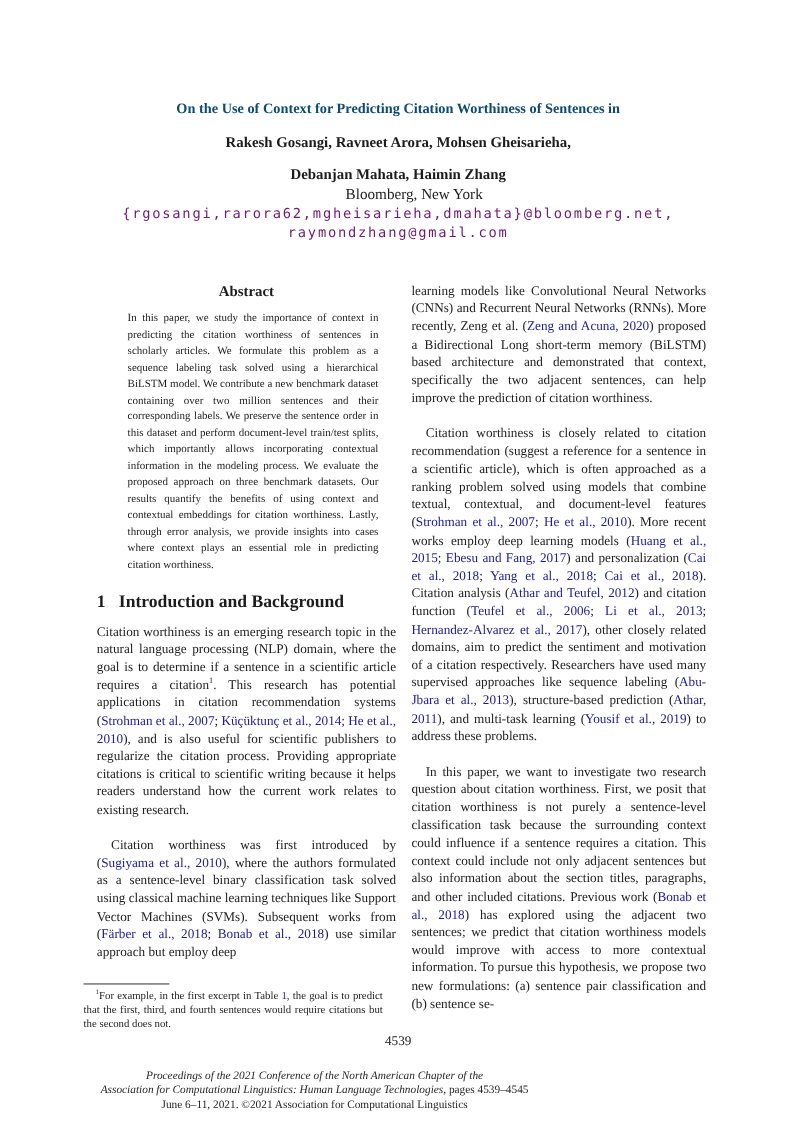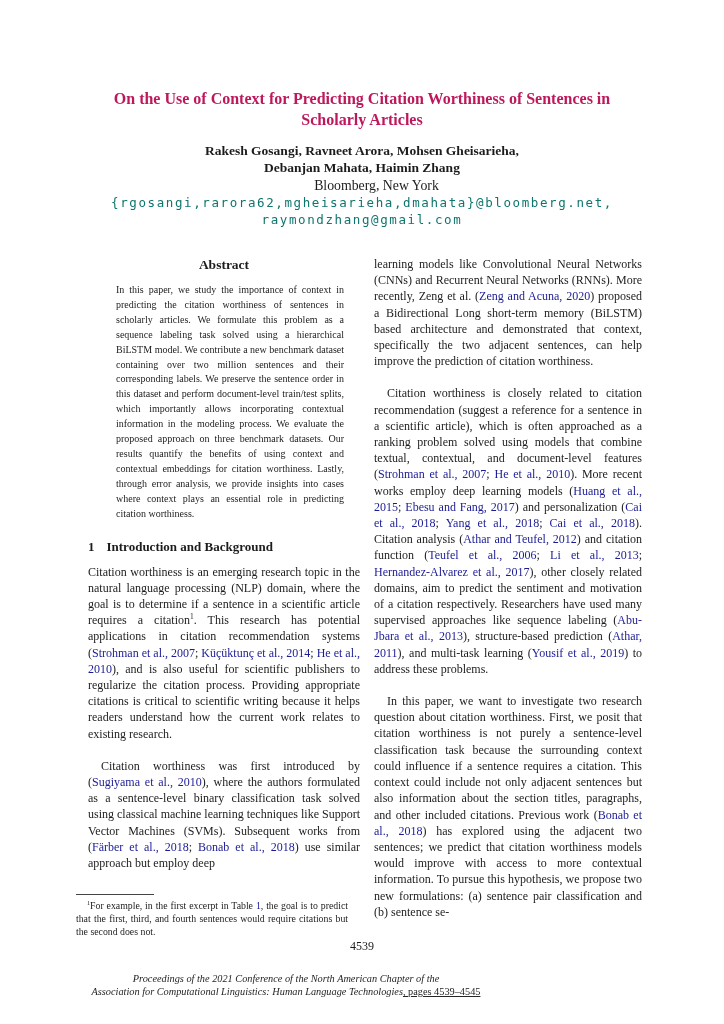--- a/index.html
+++ b/index.html
@@ -5,65 +5,64 @@
   :root { --cite-color:#1b1b94; }
   * { margin:0; padding:0; box-sizing:border-box; }
   html,body { background:#ffffff; }
   body {
     width:724px; height:1024px; position:relative; overflow:hidden;
     font-family:"Liberation Serif", serif; color:#1c1c1c;
     -webkit-font-smoothing:antialiased;
   }
   .titleblock { position:absolute; top:88px; left:0; width:724px; text-align:center; }
   .title-line {
-    font-size:16px; font-weight:bold; line-height:21px; color:#be185d;
+    font-size:13px; font-weight:bold; line-height:21px; color:#0c4a6e;
   }
-  .authors { font-size:13.5px; font-weight:bold; line-height:16.5px; margin-top:0; }
+  .authors { font-size:13.5px; font-weight:bold; line-height:16.5px; margin-top:12px; }
   .authors.first { margin-top:13px; }
   .affil { font-size:13.8px; line-height:17px; margin-top:1px;padding-left:29px; }
   .email {
     font-family:"DejaVu Sans Mono", monospace; font-size:12.5px; letter-spacing:1.6px;
-    color:#0f766e; line-height:15.5px; margin-top:1px;
+    color:#701a75; line-height:15.5px; margin-top:1px;
   }
   .col { position:absolute; text-align:justify; overflow:hidden; }
   .col-left  { left:88px;  top:255px; width:272px; height:640px; }
   .col-right { left:374px; top:256px; width:268px; height:686px; }
   .abs-head { text-align:center; font-weight:bold; font-size:13.5px; margin:2px 0 10px 0; }
   .abs-text {
     margin:0 16px 0 28px; font-size:10px; line-height:14.9px; text-align:justify;
     hyphens:auto; -webkit-hyphens:auto;
   }
-  .sec-head { font-size:13px; font-weight:bold; margin:17px 0 9px 0; text-align:left; }
+  .sec-head { font-size:16px; font-weight:bold; margin:17px 0 9px 0; text-align:left; }
   .sec-num { display:inline-block; margin-right:12px; }
   .body-p {
     font-size:12px; line-height:16.2px; text-align:justify; text-indent:13px;
     hyphens:auto; -webkit-hyphens:auto; margin-top:16px;
   }
   .body-p.noindent { text-indent:0; margin-top:0; }
   .cite { color:var(--cite-color); }
   .sup { vertical-align:super; font-size:0.62em; line-height:0; }
   .footnote-block { position:absolute; left:76px; top:894px; width:272px; }
   .fn-rule { width:78px; border-top:1px solid #444; margin-bottom:5px; }
   .fn-text {
     font-size:9.8px; line-height:12.8px; text-align:justify; text-indent:11px;
     hyphens:auto; -webkit-hyphens:auto;
   }
   .pageno { position:absolute; top:939px; left:0; width:724px; text-align:center; font-size:12px; }
   .footer { position:absolute; top:972px; left:0; width:572px; text-align:center; color:#252525; }
   .f-line { font-size:10.3px; line-height:13.2px; font-style:italic; }
-  .f-line .rm { font-style:normal;text-decoration:underline; }
+  .f-line .rm { font-style:normal; }
 </style>
 </head>
 <body>
 
 <div class="page">
 
   <header class="titleblock">
     <div class="title-line">On the Use of Context for Predicting Citation Worthiness of Sentences in</div>
-    <div class="title-line">Scholarly Articles</div>
     <div class="authors first">Rakesh Gosangi, Ravneet Arora, Mohsen Gheisarieha,</div>
     <div class="authors">Debanjan Mahata, Haimin Zhang</div>
     <div class="affil">Bloomberg, New York</div>
     <div class="email">{rgosangi,rarora62,mgheisarieha,dmahata}@bloomberg.net,</div>
     <div class="email">raymondzhang@gmail.com</div>
   </header>
 
   <div class="col col-left">
     <div>
       <div class="abs-head">Abstract</div>
@@ -85,15 +84,16 @@
     <p class="body-p noindent"><span>learning models like Convolutional Neural Networks (CNNs) and Recurrent Neural Networks (RNNs). More recently, Zeng et al. (</span><span class="cite">Zeng and Acuna, 2020</span><span>) proposed a Bidirectional Long short-term memory (BiLSTM) based architecture and demonstrated that context, specifically the two adjacent sentences, can help improve the prediction of citation worthiness.</span></p>
     <p class="body-p"><span>Citation worthiness is closely related to citation recommendation (suggest a reference for a sentence in a scientific article), which is often approached as a ranking problem solved using models that combine textual, contextual, and document-level features (</span><span class="cite">Strohman et al., 2007</span><span>; </span><span class="cite">He et al., 2010</span><span>). More recent works employ deep learning models (</span><span class="cite">Huang et al., 2015</span><span>; </span><span class="cite">Ebesu and Fang, 2017</span><span>) and personalization (</span><span class="cite">Cai et al., 2018</span><span>; </span><span class="cite">Yang et al., 2018</span><span>; </span><span class="cite">Cai et al., 2018</span><span>). Citation analysis (</span><span class="cite">Athar and Teufel, 2012</span><span>) and citation function (</span><span class="cite">Teufel et al., 2006</span><span>; </span><span class="cite">Li et al., 2013</span><span>; </span><span class="cite">Hernandez-Alvarez et al., 2017</span><span>), other closely related domains, aim to predict the sentiment and motivation of a citation respectively. Researchers have used many supervised approaches like sequence labeling (</span><span class="cite">Abu-Jbara et al., 2013</span><span>), structure-based prediction (</span><span class="cite">Athar, 2011</span><span>), and multi-task learning (</span><span class="cite">Yousif et al., 2019</span><span>) to address these problems.</span></p>
     <p class="body-p"><span>In this paper, we want to investigate two research question about citation worthiness. First, we posit that citation worthiness is not purely a sentence-level classification task because the surrounding context could influence if a sentence requires a citation. This context could include not only adjacent sentences but also information about the section titles, paragraphs, and other included citations. Previous work (</span><span class="cite">Bonab et al., 2018</span><span>) has explored using the adjacent two sentences; we predict that citation worthiness models would improve with access to more contextual information. To pursue this hypothesis, we propose two new formulations: (a) sentence pair classification and (b) sentence se-</span></p>
   </div>
 
   <div class="pageno">4539</div>
 
   <footer class="footer">
     <div class="f-line"><span>Proceedings of the 2021 Conference of the North American Chapter of the</span></div>
     <div class="f-line"><span>Association for Computational Linguistics: Human Language Technologies</span><span class="rm">, pages 4539–4545</span></div>
+    <div class="f-line"><span class="rm">June 6–11, 2021. ©2021 Association for Computational Linguistics</span></div>
   </footer>
 
 </div>
 
 </body></html>

